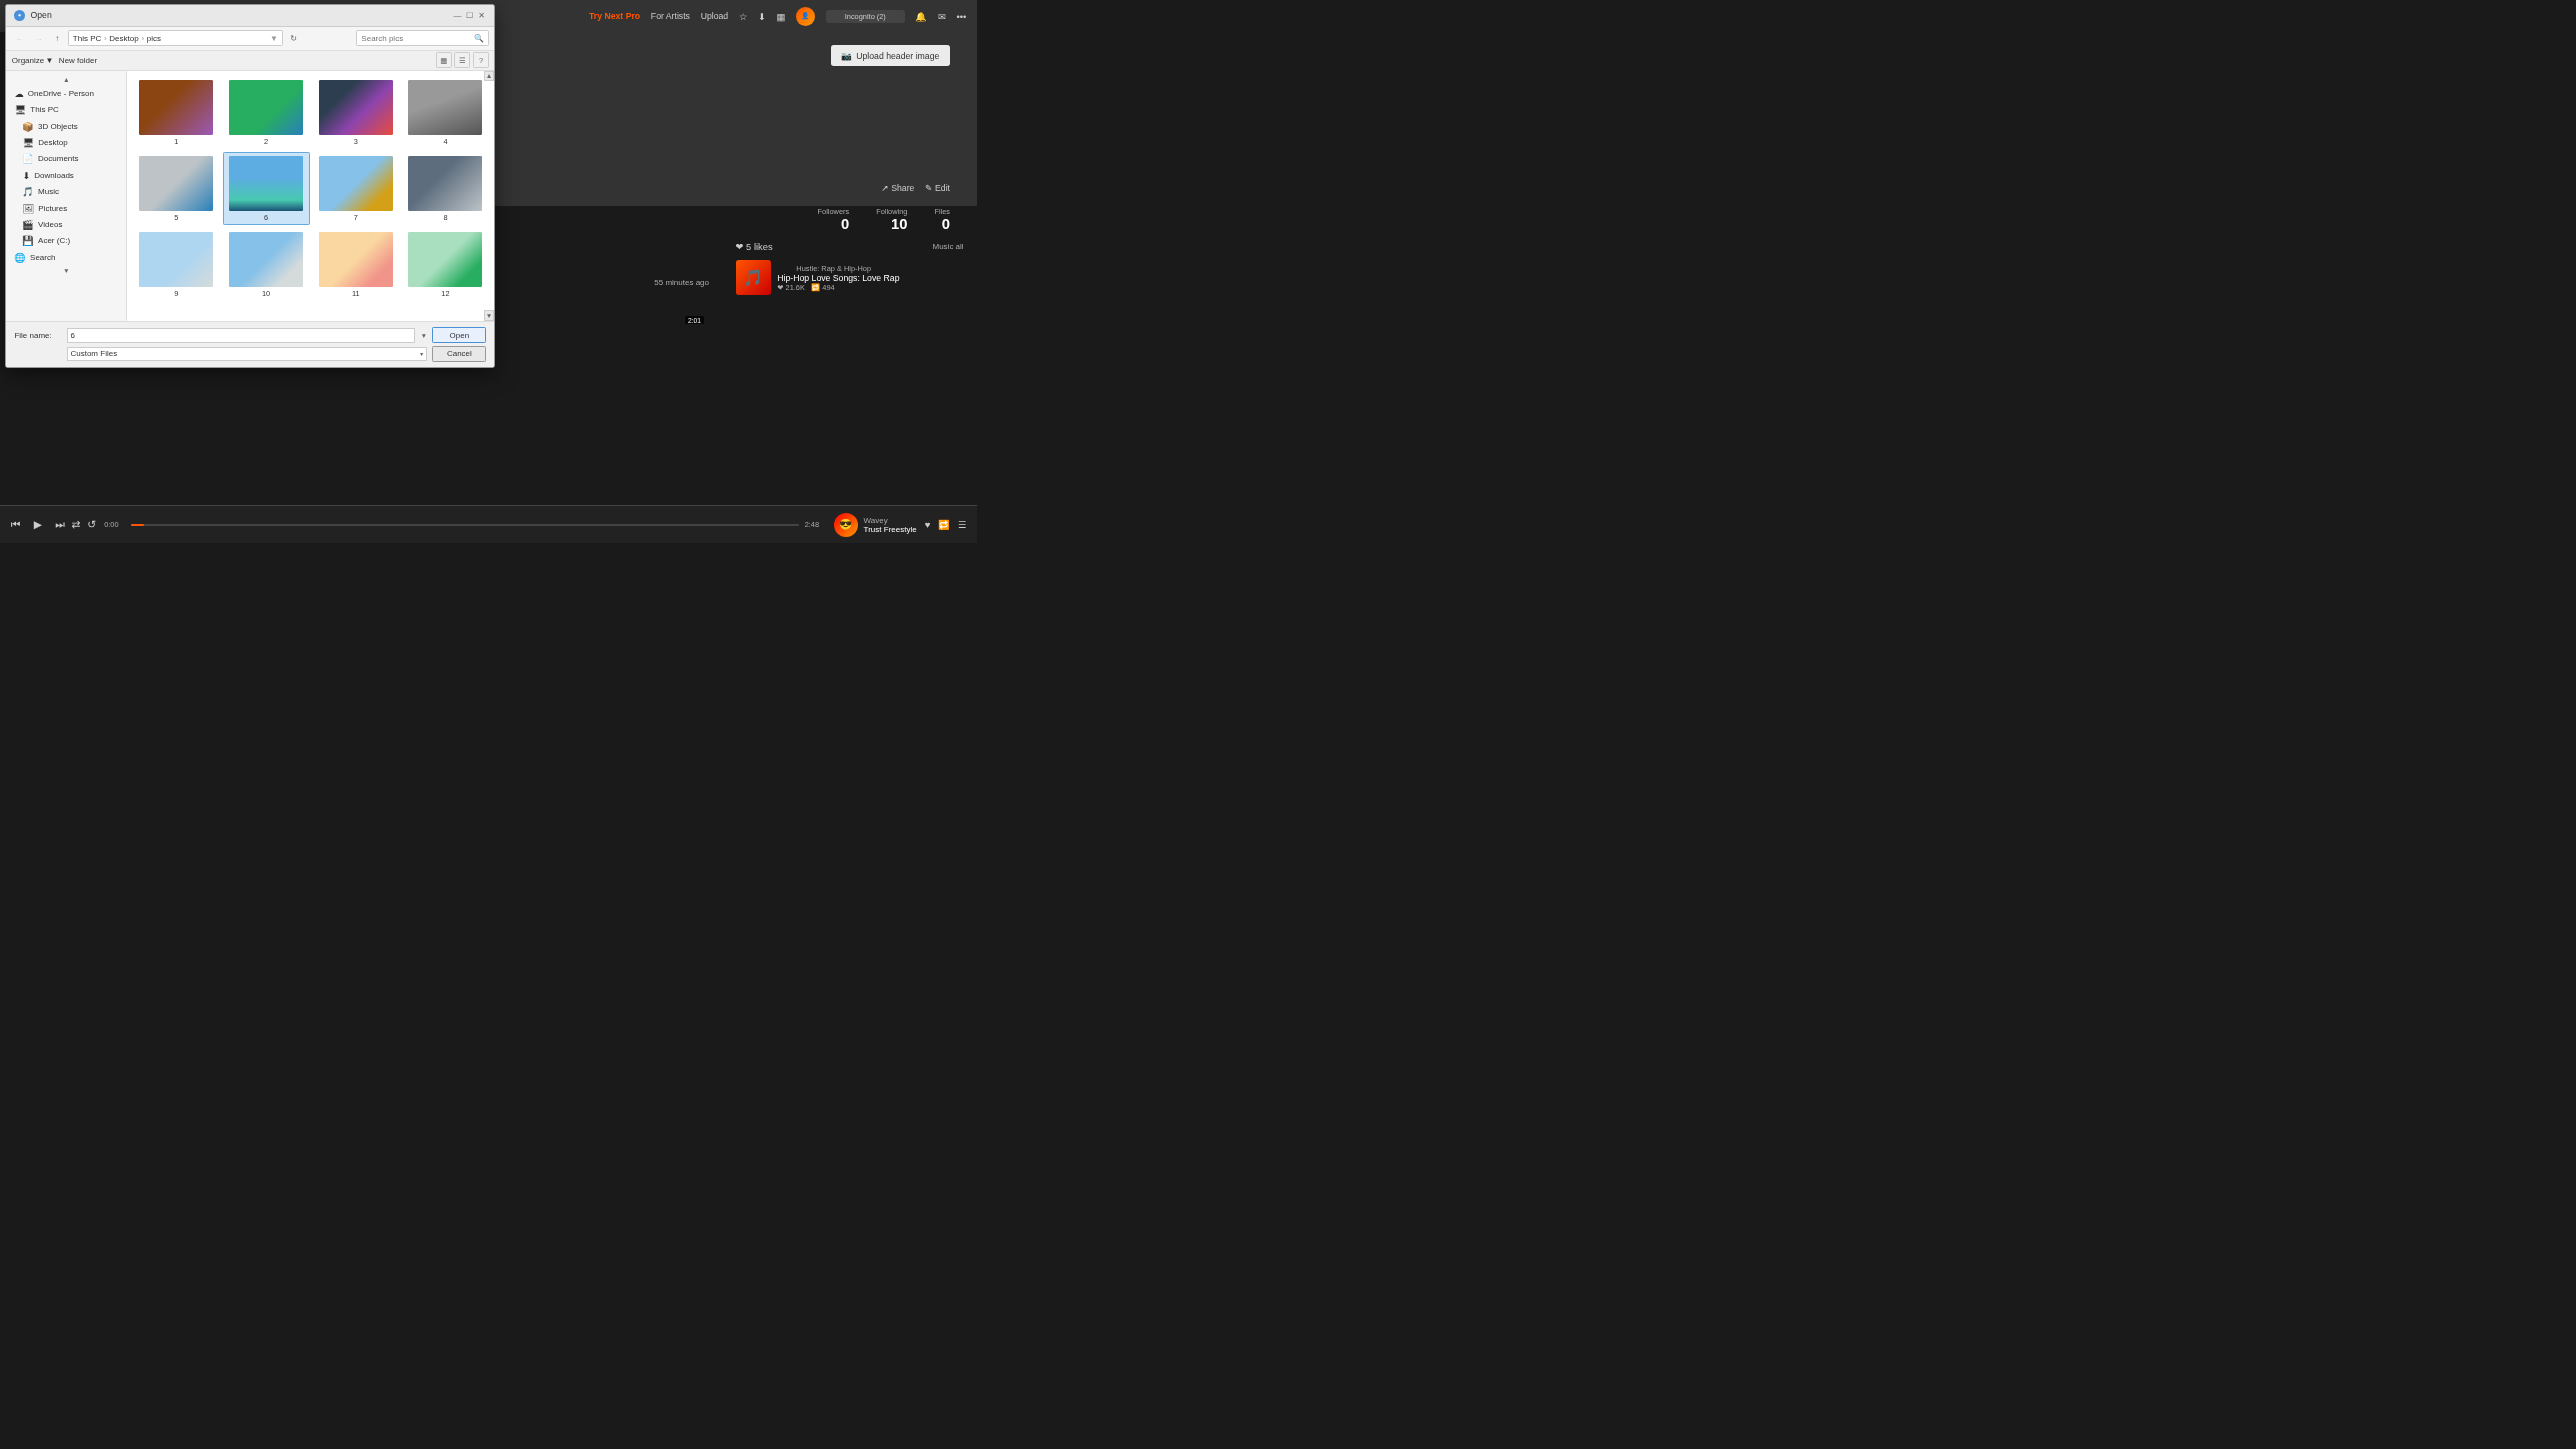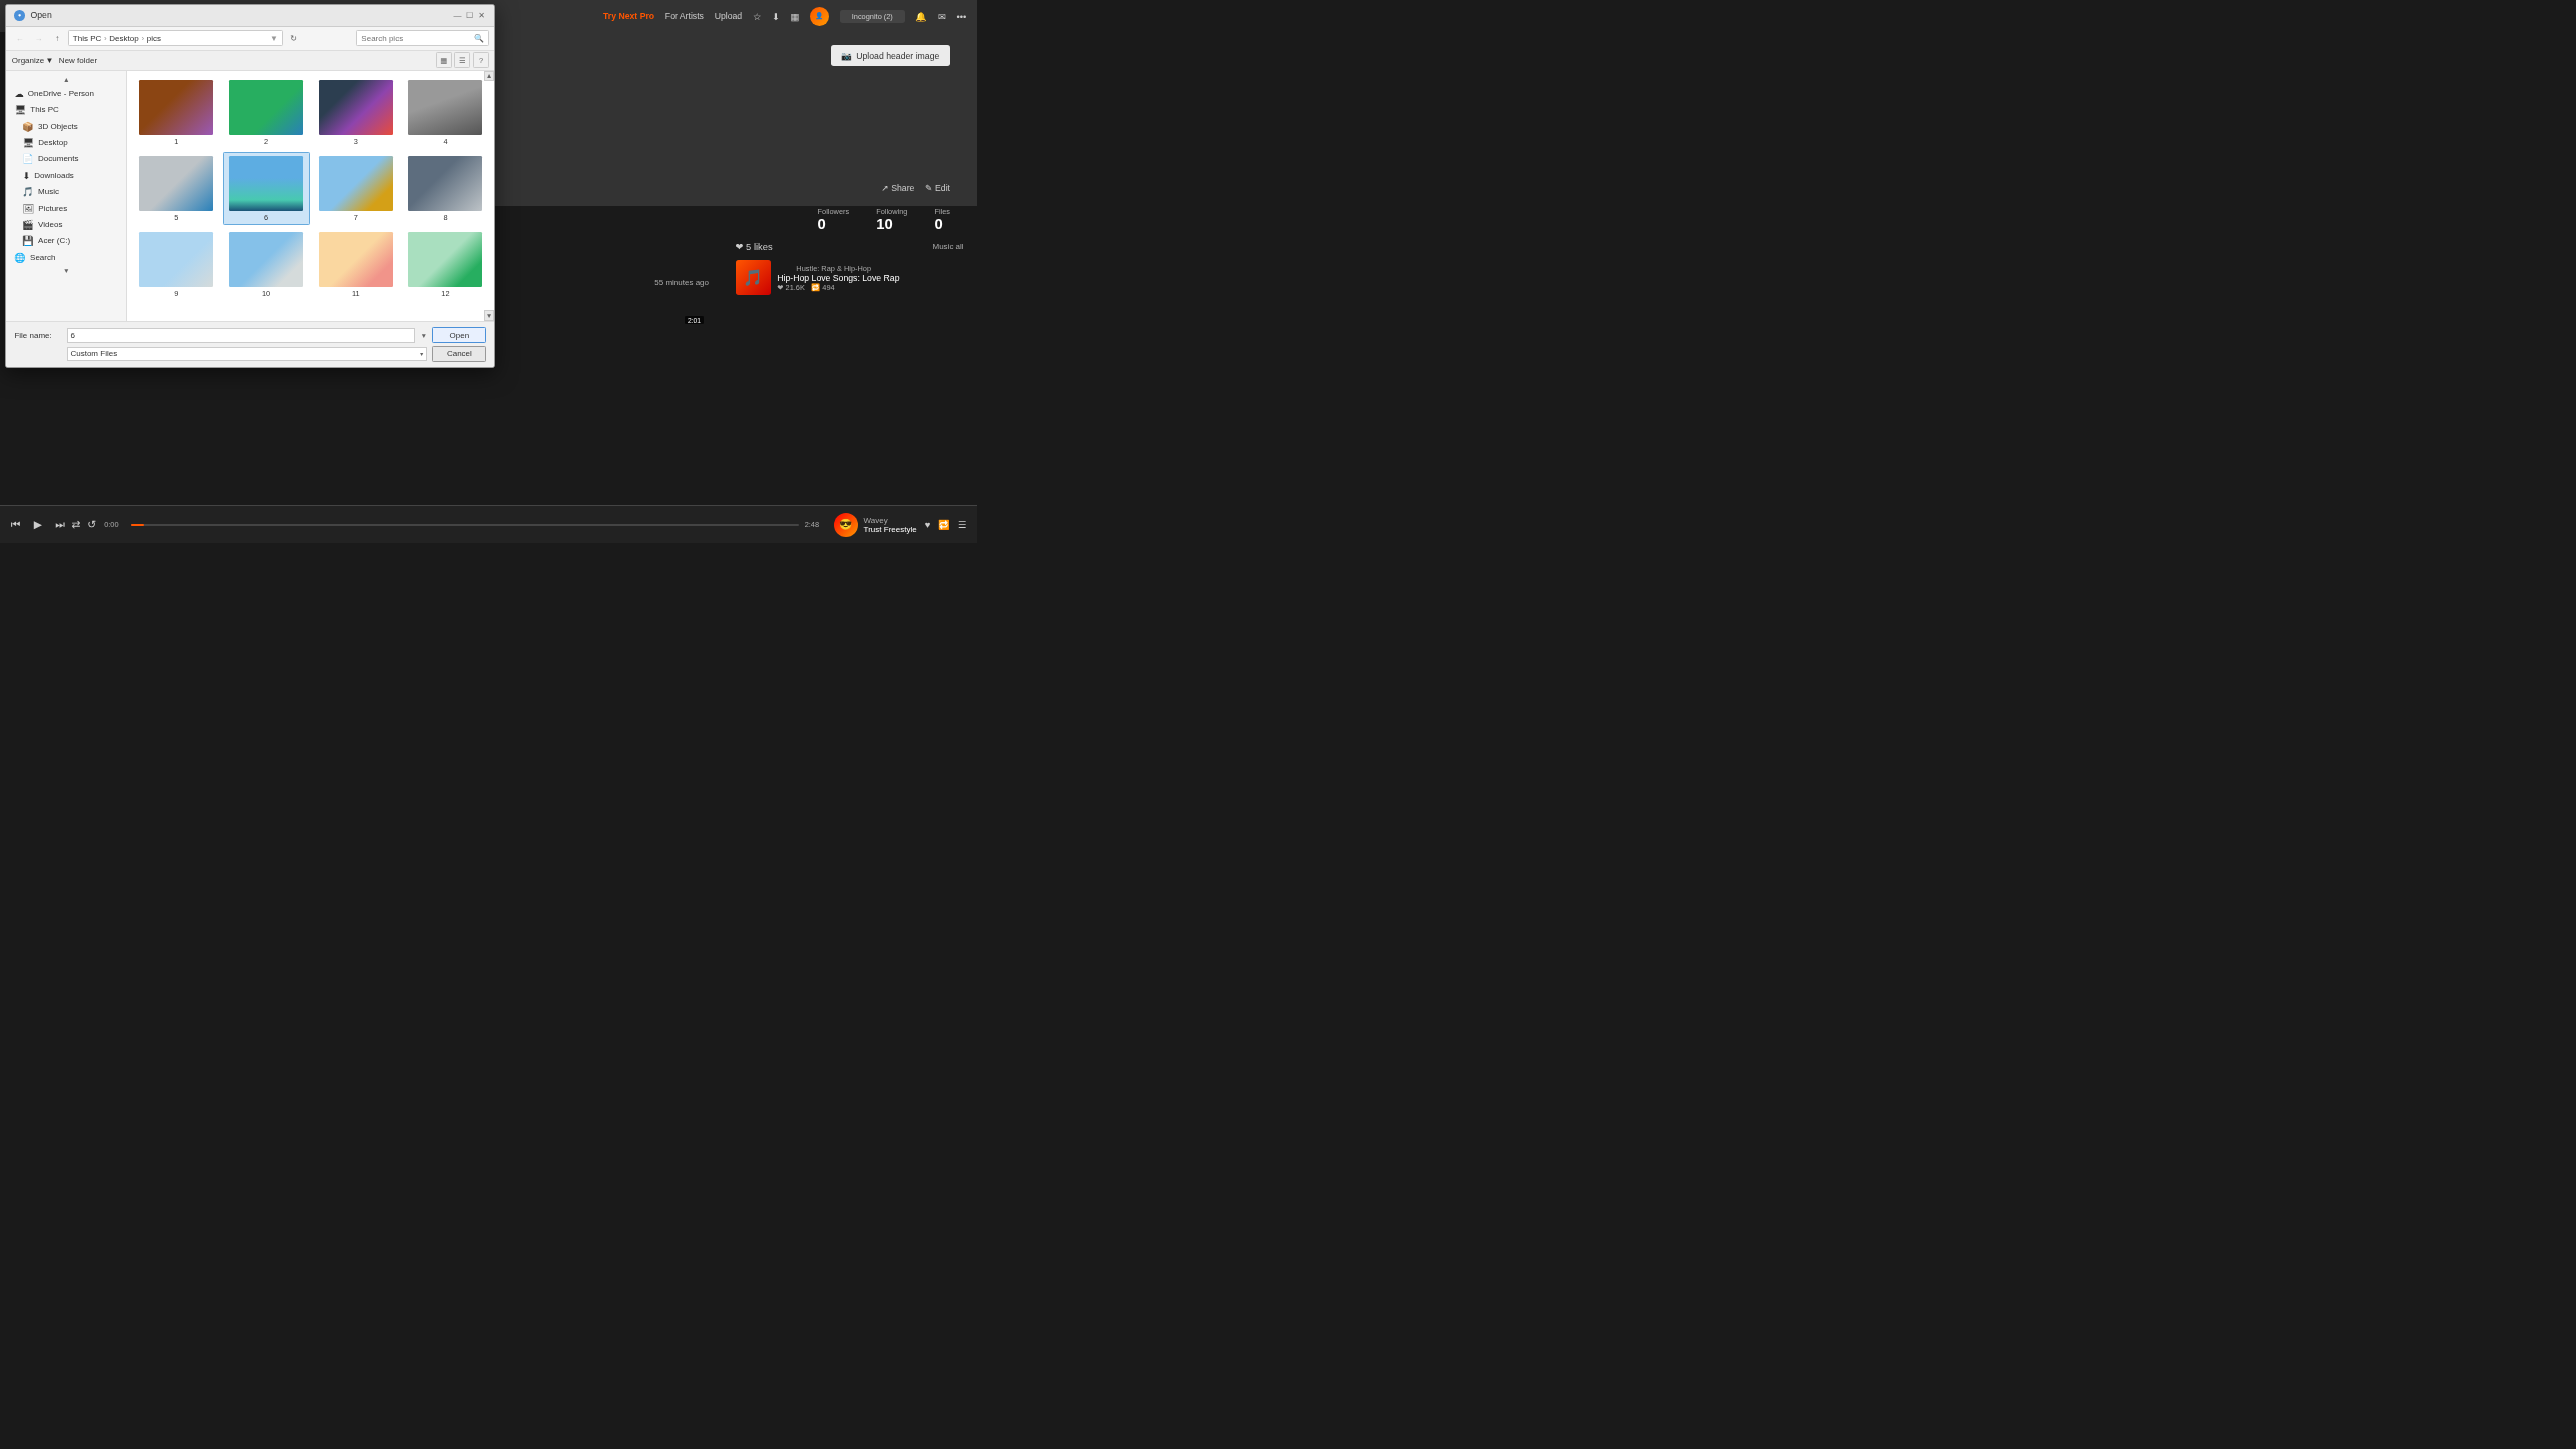--- a/index.html
+++ b/index.html
@@ -76,21 +76,21 @@
     .sc-avatar {
       width: 19px; height: 19px;
       background: linear-gradient(135deg, #f50, #ff9900);
       border-radius: 50%;
       display: flex; align-items: center; justify-content: center;
       font-size: 6.7px;
     }
     .sc-incognito {
       background: #444;
       border-radius: 2.7px;
-      padding: 2px 12px;
+      padding: 2px 19px;
       font-size: 7.4px;
       color: #ccc;
     }
 
     
     .sc-profile-header {
       position: absolute;
       top: 32px; left: 241px; right: 0;
       height: 174px;
       background: #333;
@@ -119,21 +119,21 @@
       display: flex; align-items: center; gap: 2.7px;
       background: none; border: none;
     }
 
     
     .sc-stats {
       position: absolute;
       top: 207px; right: 27px;
       display: flex; gap: 27px;
     }
-    .sc-stat { text-align: left; }
+    .sc-stat { text-align: right; }
     .sc-stat-label { font-size: 7.4px; color: #aaa; }
     .sc-stat-value { font-size: 14.8px; font-weight: 600; color: #fff; }
 
     
     .sc-recent {
       position: absolute;
       top: 248px; left: 13.4px; right: 268px;
     }
     .sc-recent-title { font-size: 14.8px; font-weight: 600; color: #fff; margin-bottom: 8px; }
 

